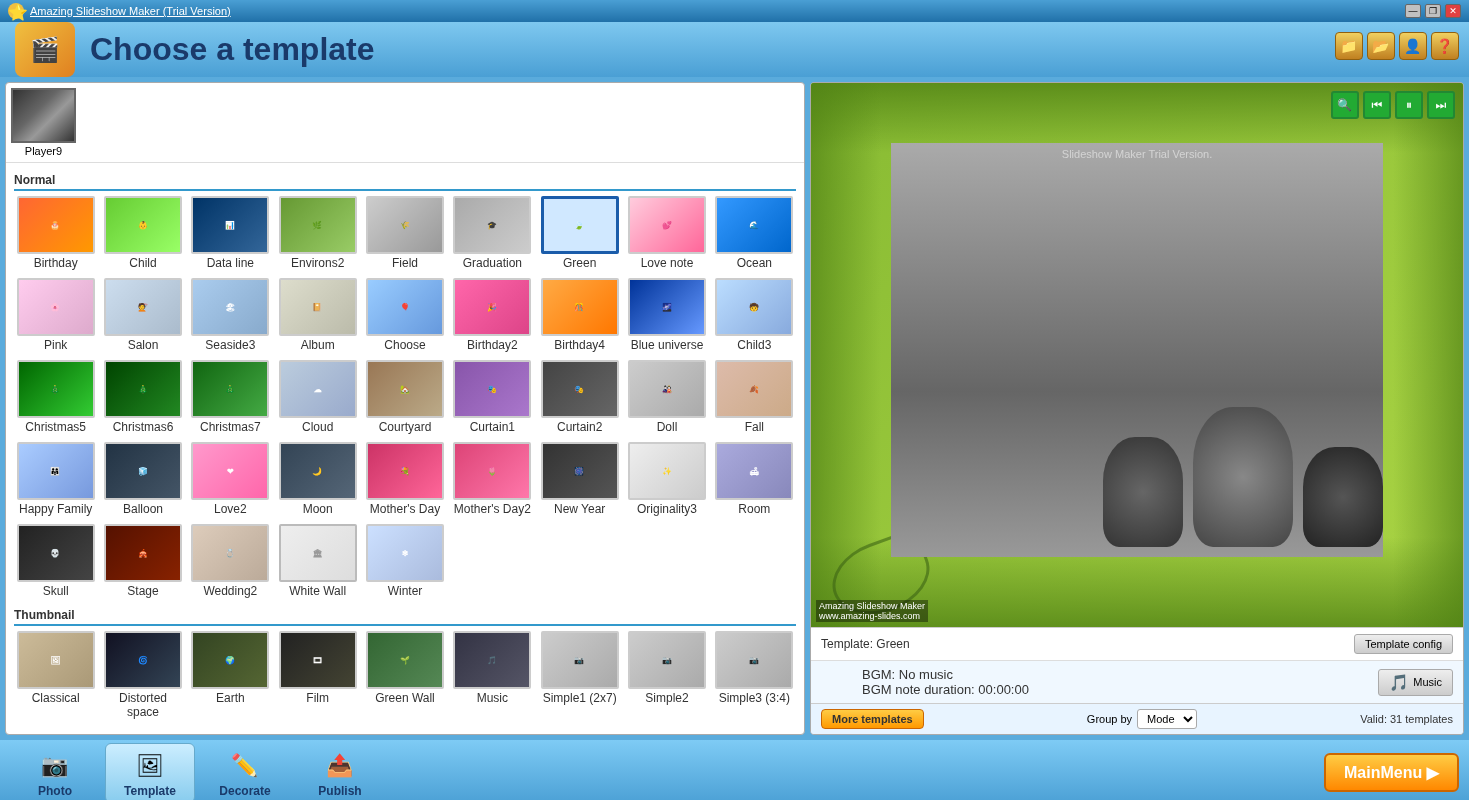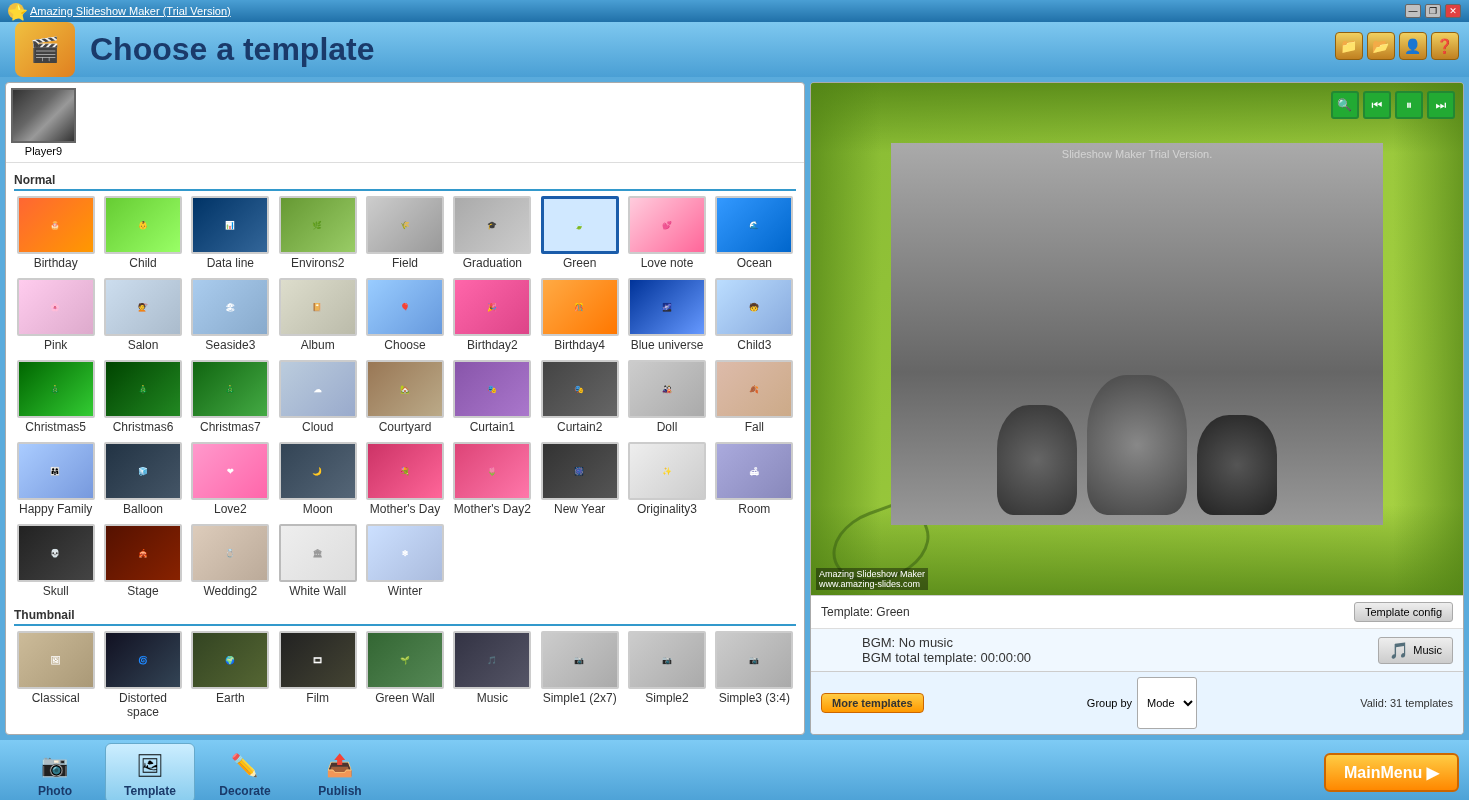--- a/index.html
+++ b/index.html
@@ -342,21 +342,21 @@
       padding: 3px 10px;
       font-size: 11px;
       font-weight: bold;
       color: #333;
       cursor: pointer;
     }
     .groupby-area { display: flex; align-items: center; gap: 5px; font-size: 11px; }
     .groupby-select {
       border: 1px solid #aaa;
       border-radius: 3px;
-      padding: 18px 5px;
+      padding: 2px 5px;
       font-size: 11px;
       background: white;
     }
     .valid-count { font-size: 11px; color: #333; }
 
     
     .thumb-inner {
       width: 100%; height: 100%;
       display: flex; align-items: center; justify-content: center;
       font-size: 8px;
@@ -729,21 +729,21 @@
 
         <div style="position:absolute;top:0;left:0;right:0;height:70px;background:linear-gradient(to bottom,rgba(80,130,20,0.8),transparent);border-radius:0;"></div>
         <div style="position:absolute;bottom:0;left:0;right:0;height:90px;background:linear-gradient(to top,rgba(80,130,20,0.8),transparent);"></div>
         <div style="position:absolute;top:0;left:0;bottom:0;width:70px;background:linear-gradient(to right,rgba(80,130,20,0.7),transparent);"></div>
         <div style="position:absolute;top:0;right:0;bottom:0;width:70px;background:linear-gradient(to left,rgba(80,130,20,0.7),transparent);"></div>
 
         <div style="position:absolute;bottom:15px;left:20px;width:100px;height:70px;border:3px solid rgba(60,100,20,0.6);border-radius:50% 0 50% 50%;transform:rotate(-20deg);"></div>
 
         <div style="position:absolute;top:60px;left:80px;right:80px;bottom:70px;background:linear-gradient(135deg,#888 0%,#aaa 20%,#ccc 35%,#999 50%,#777 70%,#555 85%,#444 100%);display:flex;align-items:center;justify-content:center;overflow:hidden;">
 
-          <div style="width:100%;height:100%;background:linear-gradient(to bottom,#aaaaaa 0%,#888888 30%,#666666 60%,#999999 100%);position:relative;display:flex;align-items:flex-end;justify-content:center;">
+          <div style="width:100%;height:100%;background:linear-gradient(to bottom,#aaaaaa 0%,#888888 30%,#666666 60%,#999999 100%);position:relative;display:flex;align-items:flex-end;justify-content:flex-end;">
             <div style="position:absolute;top:5px;left:50%;transform:translateX(-50%);color:rgba(255,255,255,0.5);font-size:11px;">Slideshow Maker Trial Version.</div>
 
             <div style="display:flex;gap:10px;align-items:flex-end;padding-bottom:10px;">
               <div style="width:80px;height:110px;background:radial-gradient(circle,#666,#333);border-radius:40% 40% 20% 20%;"></div>
               <div style="width:100px;height:140px;background:radial-gradient(circle,#888,#444);border-radius:40% 40% 20% 20%;"></div>
               <div style="width:80px;height:100px;background:radial-gradient(circle,#555,#222);border-radius:40% 40% 20% 20%;"></div>
             </div>
           </div>
         </div>
 
@@ -758,21 +758,21 @@
       </div>
 
       <div class="preview-info">
         <span class="template-label">Template: Green</span>
         <button class="template-config-btn">Template config</button>
       </div>
 
       <div class="bgm-section">
         <div class="bgm-info">
           <div>BGM: No music</div>
-          <div>BGM total template: 00:00:00</div>
+          <div>BGM note duration: 00:00:00</div>
         </div>
         <button class="music-btn">
           <span class="music-icon">🎵</span>
           <span>Music</span>
         </button>
       </div>
 
       <div class="bottom-controls">
         <button class="more-templates-btn">More templates</button>
         <div class="groupby-area">

